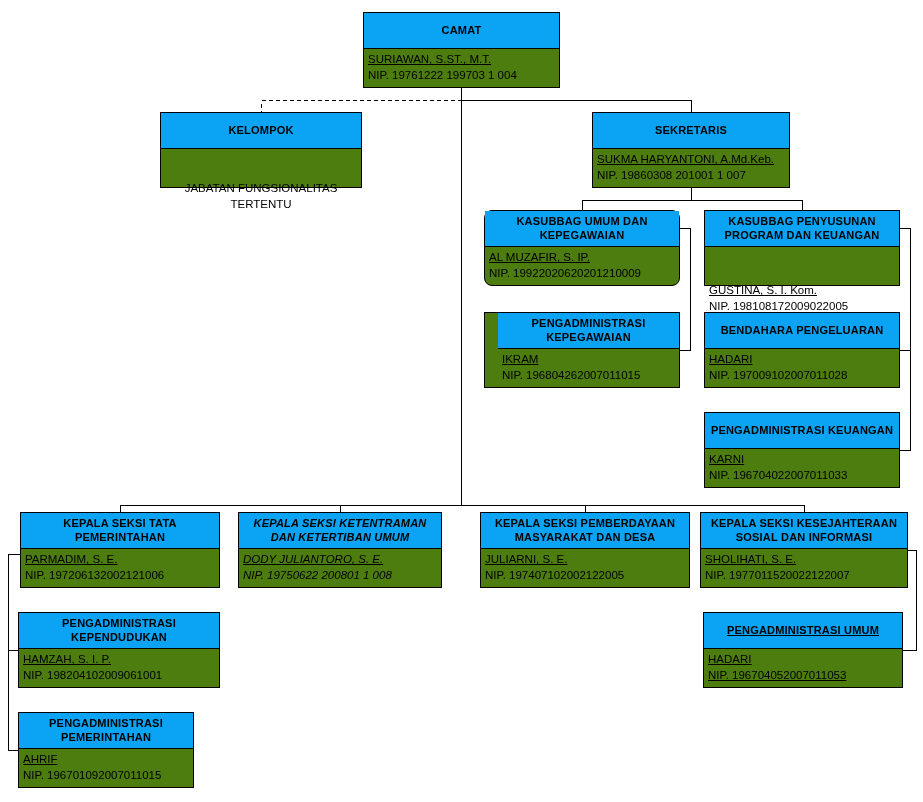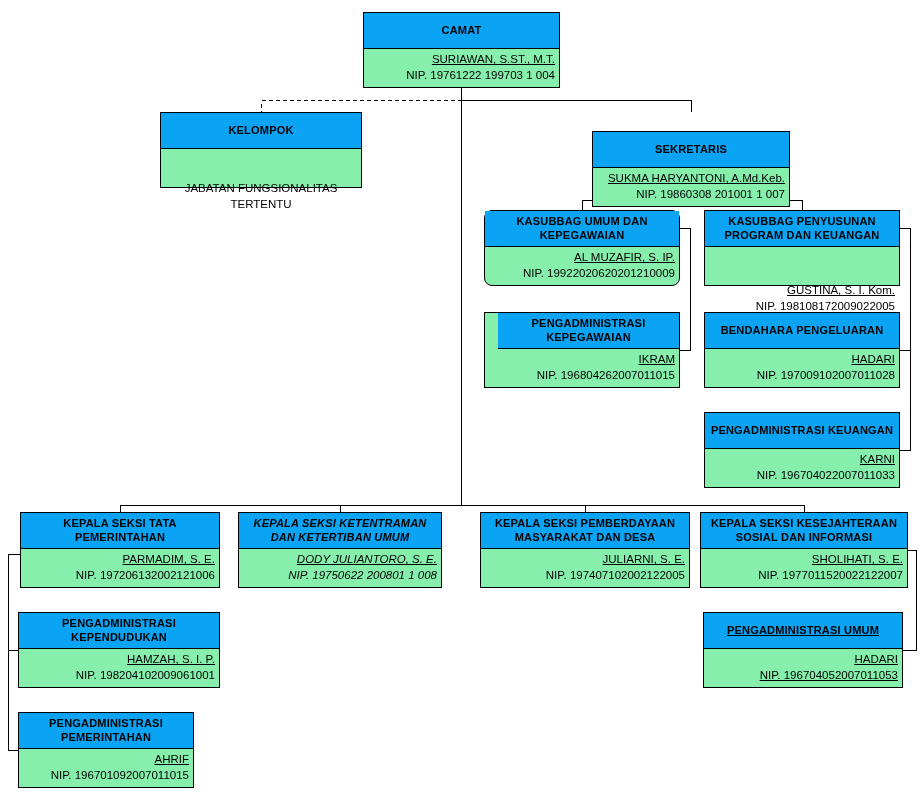--- a/index.html
+++ b/index.html
@@ -4,34 +4,34 @@
 <style>
   html,body { margin:0; padding:0; background:#ffffff; }
   .canvas {
     position:relative; width:923px; height:802px; background:#ffffff;
     font-family:"Liberation Sans", sans-serif; color:#000;
     overflow:hidden;
   }
   svg.wires { position:absolute; left:0; top:0; width:923px; height:802px; }
   .node {
     position:absolute; box-sizing:border-box;
-    border:1px solid #000; background:#86efac;
+    border:1px solid #000; background:#4d7c0f;
     display:flex; flex-direction:column;
   }
   .node .hdr {
     flex:0 0 36px; box-sizing:border-box;
     background:var(--hdr,#0ba3f4);
     border-bottom:1px solid #000;
     display:flex; align-items:center; justify-content:center;
     text-align:center; font-weight:bold; font-size:11px; line-height:1.25;
     padding:0 5px; letter-spacing:0.2px;
   }
   .node .bd {
     flex:1 1 auto;
-    display:flex; flex-direction:column; align-items:flex-end; justify-content:center;
+    display:flex; flex-direction:column; align-items:flex-start; justify-content:center;
     text-align:center; font-size:11.5px; line-height:1.35; padding:0 4px;
   }
   .node .nm { text-decoration:underline; }
   .node.kelompok .nm { text-decoration:none; }
 </style>
 </head>
 <body>
 
 <div class="canvas">
 
@@ -55,21 +55,21 @@
     </div>
   </div>
 
   <div class="node kelompok" style="left:160px; top:112px; width:202px; height:76px;gap:32px;">
     <div class="hdr">KELOMPOK</div>
     <div class="bd">
       <div class="nm">JABATAN FUNGSIONALITAS TERTENTU</div>
     </div>
   </div>
 
-  <div class="node" style="left:592px; top:112px; width:198px; height:76px;margin-top:19px;">
+  <div class="node" style="left:592px; top:112px; width:198px; height:76px;">
     <div class="hdr">SEKRETARIS</div>
     <div class="bd">
       <div class="nm">SUKMA HARYANTONI, A.Md.Keb.</div>
       <div class="nip">NIP. 19860308 201001 1 007</div>
     </div>
   </div>
 
   <div class="node" style="left:484px; top:210px; width:196px; height:76px;border-radius:8px;">
     <div class="hdr">KASUBBAG UMUM DAN KEPEGAWAIAN</div>
     <div class="bd">

